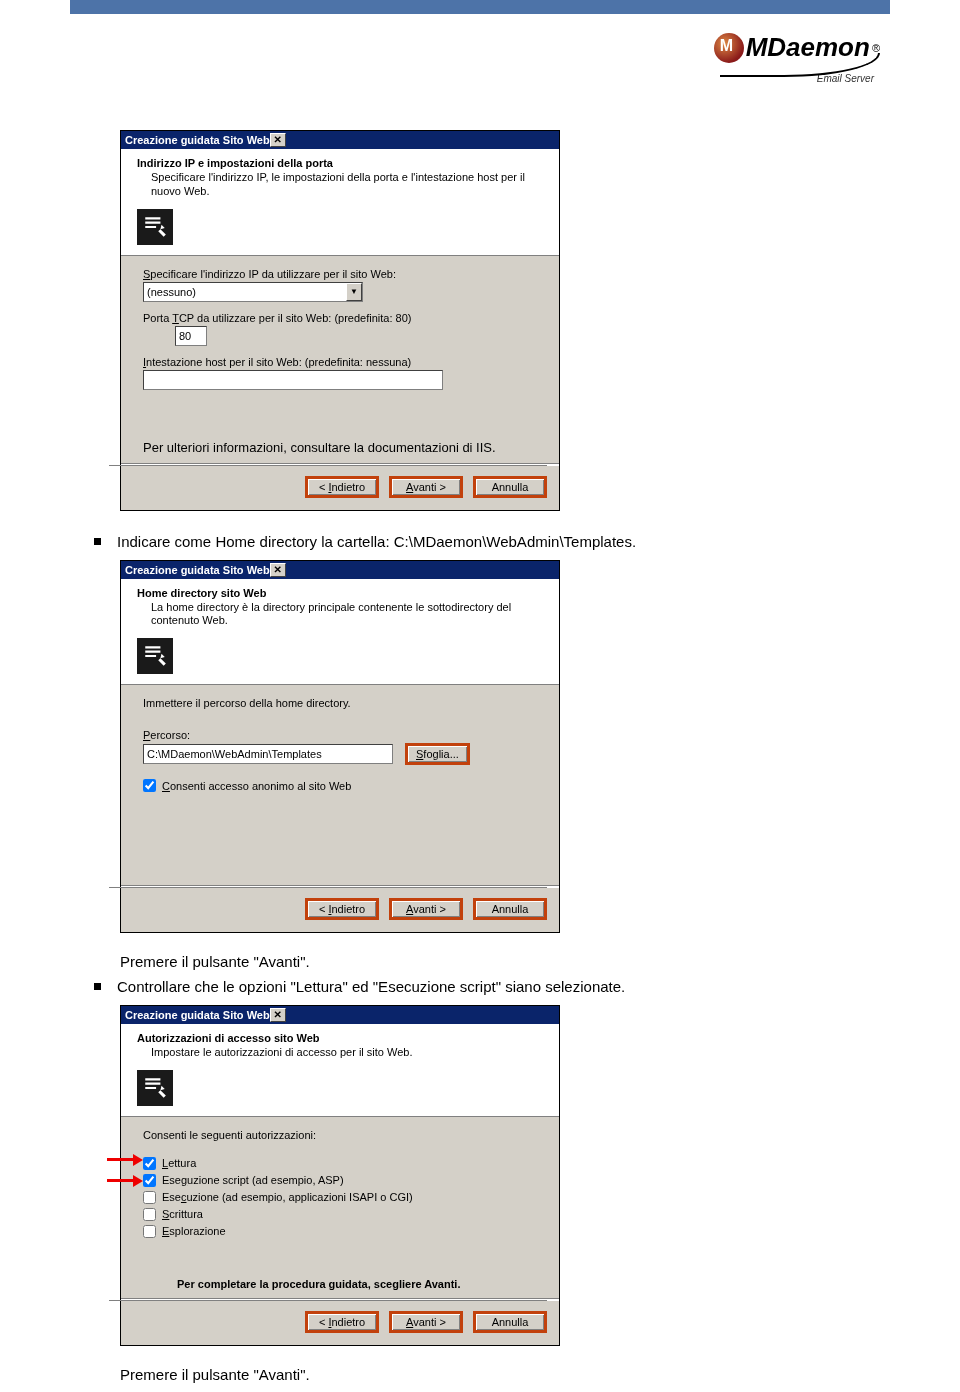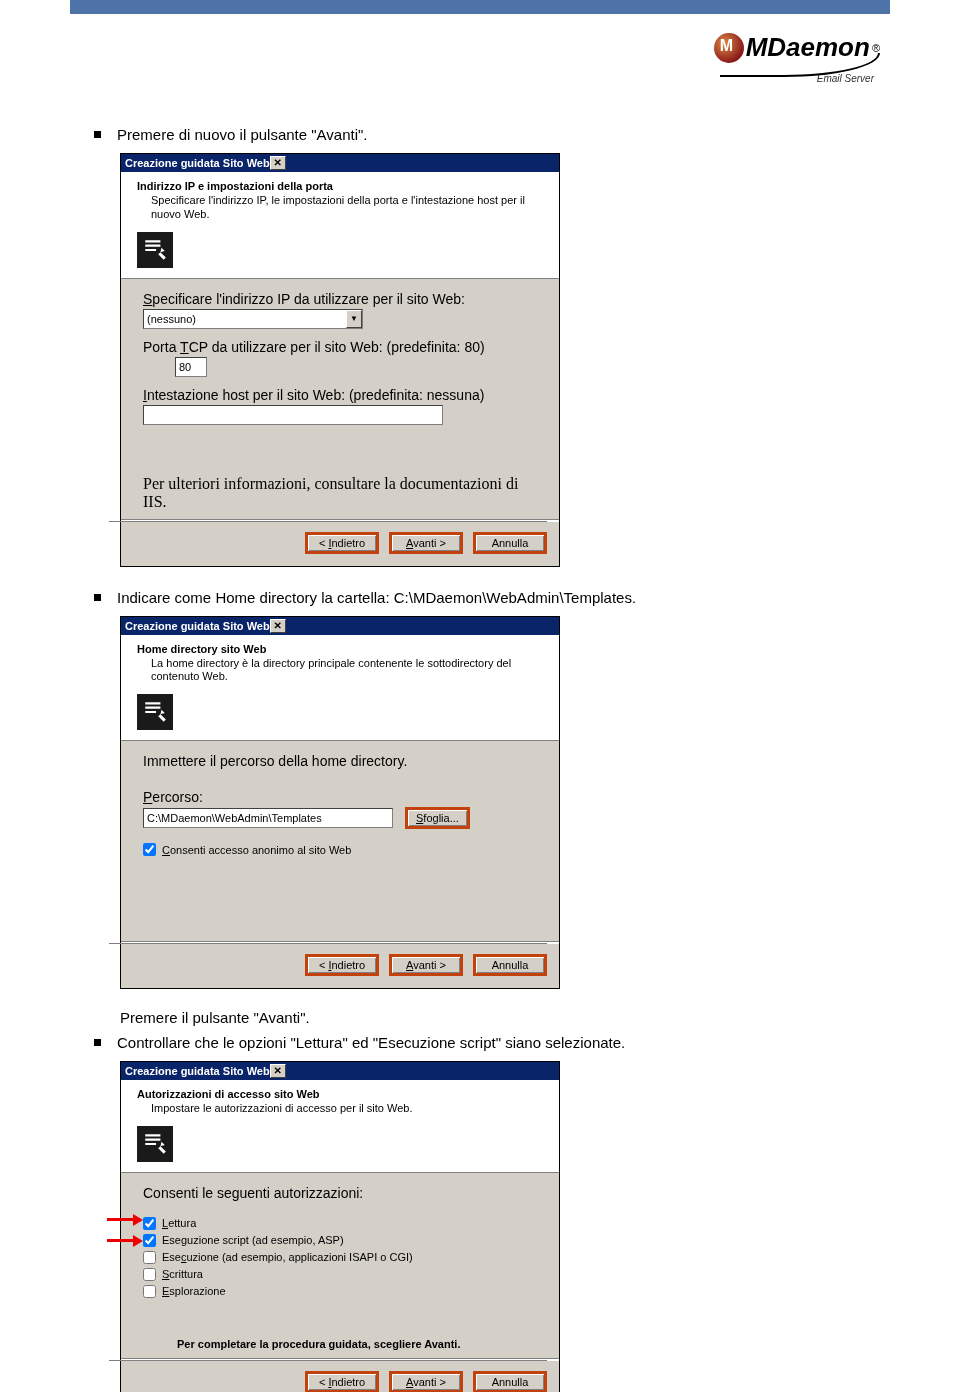--- a/index.html
+++ b/index.html
@@ -115,21 +115,21 @@
   .header-icon svg { width: 26px; height: 26px; }
 
   .dialog-body {
     padding: 12px 22px 8px 22px;
     min-height: 120px;
   }
   .dialog-body.tall1 { min-height: 200px; }
   .dialog-body.tall2 { min-height: 200px; }
   .dialog-body.tall3 { min-height: 170px; }
 
-  .body-label { font-size: 14px; margin-bottom: 2px; }
+  .body-label { font-size: 11px; margin-bottom: 2px; }
   .body-label u { text-decoration: underline; }
 
   .win-select, .win-input {
     font-family: inherit;
     font-size: 11px;
     background: #fff;
     border: 1px solid #7f7f7f;
     border-top-color: #404040; border-left-color: #404040;
     padding: 1px 3px;
     height: 20px;
@@ -148,21 +148,21 @@
   .short-input { width: 32px; margin-left: 32px; }
   .med-input { width: 300px; }
   .path-input { width: 250px; }
 
   .spacer-sm { height: 10px; }
   .spacer-md { height: 18px; }
 
   .checkbox-row { display: flex; align-items: center; gap: 6px; font-size: 11px; margin: 4px 0; }
   .checkbox-row input { width: 13px; height: 13px; }
 
-  .footer-info { font-size: 16px; margin-top: 50px; font-family: Liberation Serif, serif; }
+  .footer-info { font-size: 13px; margin-top: 50px; }
 
   .dialog-buttons {
     display: flex;
     justify-content: flex-end;
     gap: 10px;
     padding: 10px 12px 12px 12px;
     border-top: 1px solid #fff;
   }
   .dialog-buttons:before {
     content:'';
@@ -240,24 +240,20 @@
     </div>
     <div style="position:relative; width:160px;">
       <div class="mdaemon-swoosh"></div>
     </div>
     <span class="mdaemon-sub">Email Server</span>
   </div>
 </div>
 
 <div class="content">
 
-  <div class="bullet-line">
-    <div class="bullet-dot"></div>
-    <div class="bullet-text">Premere di nuovo il pulsante "Avanti".</div>
-  </div>
 
   <div class="dialog">
     <div class="dialog-titlebar">
       <span>Creazione guidata Sito Web</span>
       <div class="dialog-close">✕</div>
     </div>
     <div class="dialog-header-block">
       <div class="dialog-header-text">
         <div class="dialog-header-title">Indirizzo IP e impostazioni della porta</div>
         <div class="dialog-header-sub">Specificare l'indirizzo IP, le impostazioni della porta e l'intestazione host per il nuovo Web.</div>

